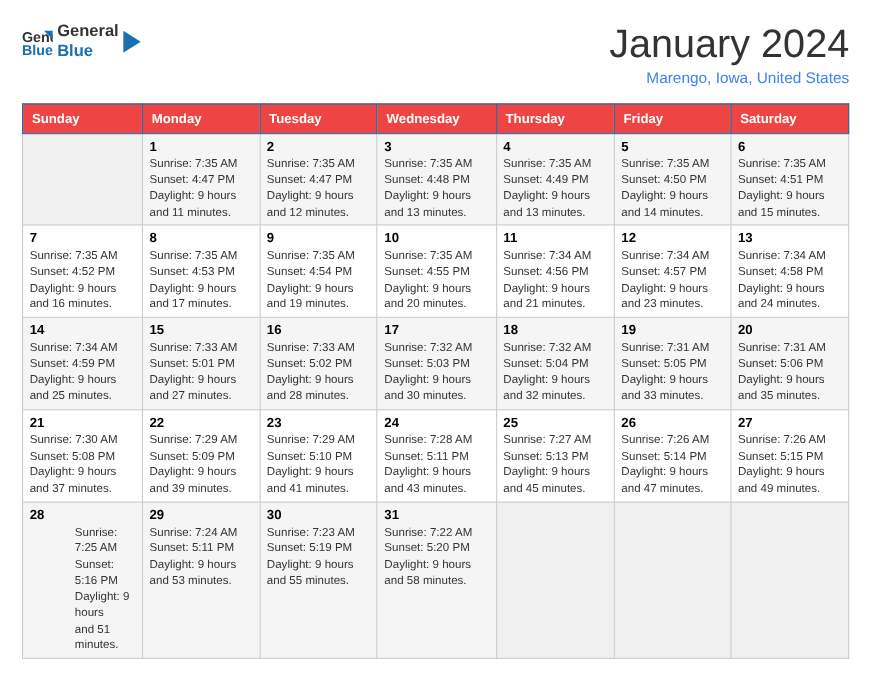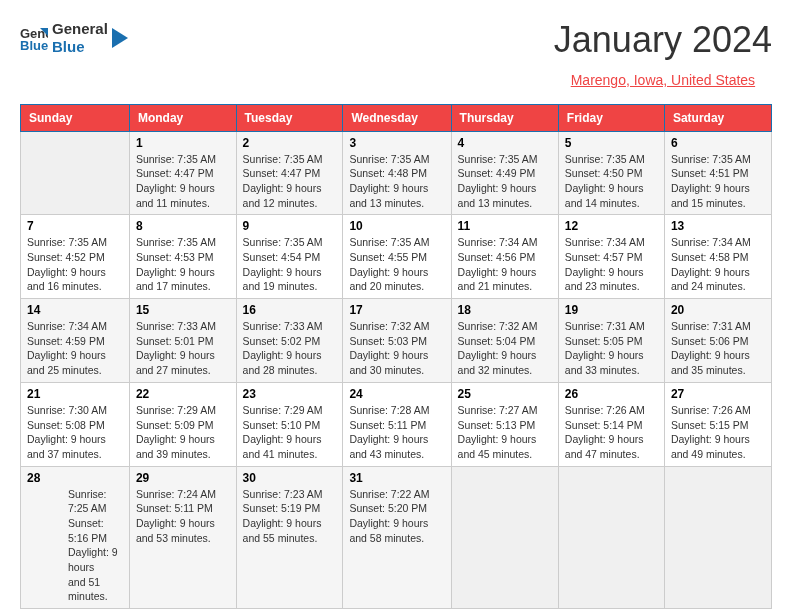--- a/index.html
+++ b/index.html
@@ -19,33 +19,32 @@
     .logo {
       display: flex;
       align-items: center;
       gap: 4px;
     }
     .logo-icon {
       width: 28px;
       height: 28px;
     }
     .title-block {
-      text-align: center;
+      text-align: right;
     }
     .main-title {
       font-size: 36px;
       font-weight: normal;
       color: #333;
       line-height: 1.1;
     }
     .subtitle {
       font-size: 14px;
-      color: #ef4444;
-      margin-top: 12px;
-      text-decoration: underline;
+      color: #3b82f6;
+      margin-top: 2px;
     }
     table {
       width: 100%;
       border-collapse: collapse;
       font-size: 11px;
     }
     thead tr th {
       background-color: #ef4444;
       color: #fff;
       padding: 6px 8px;

